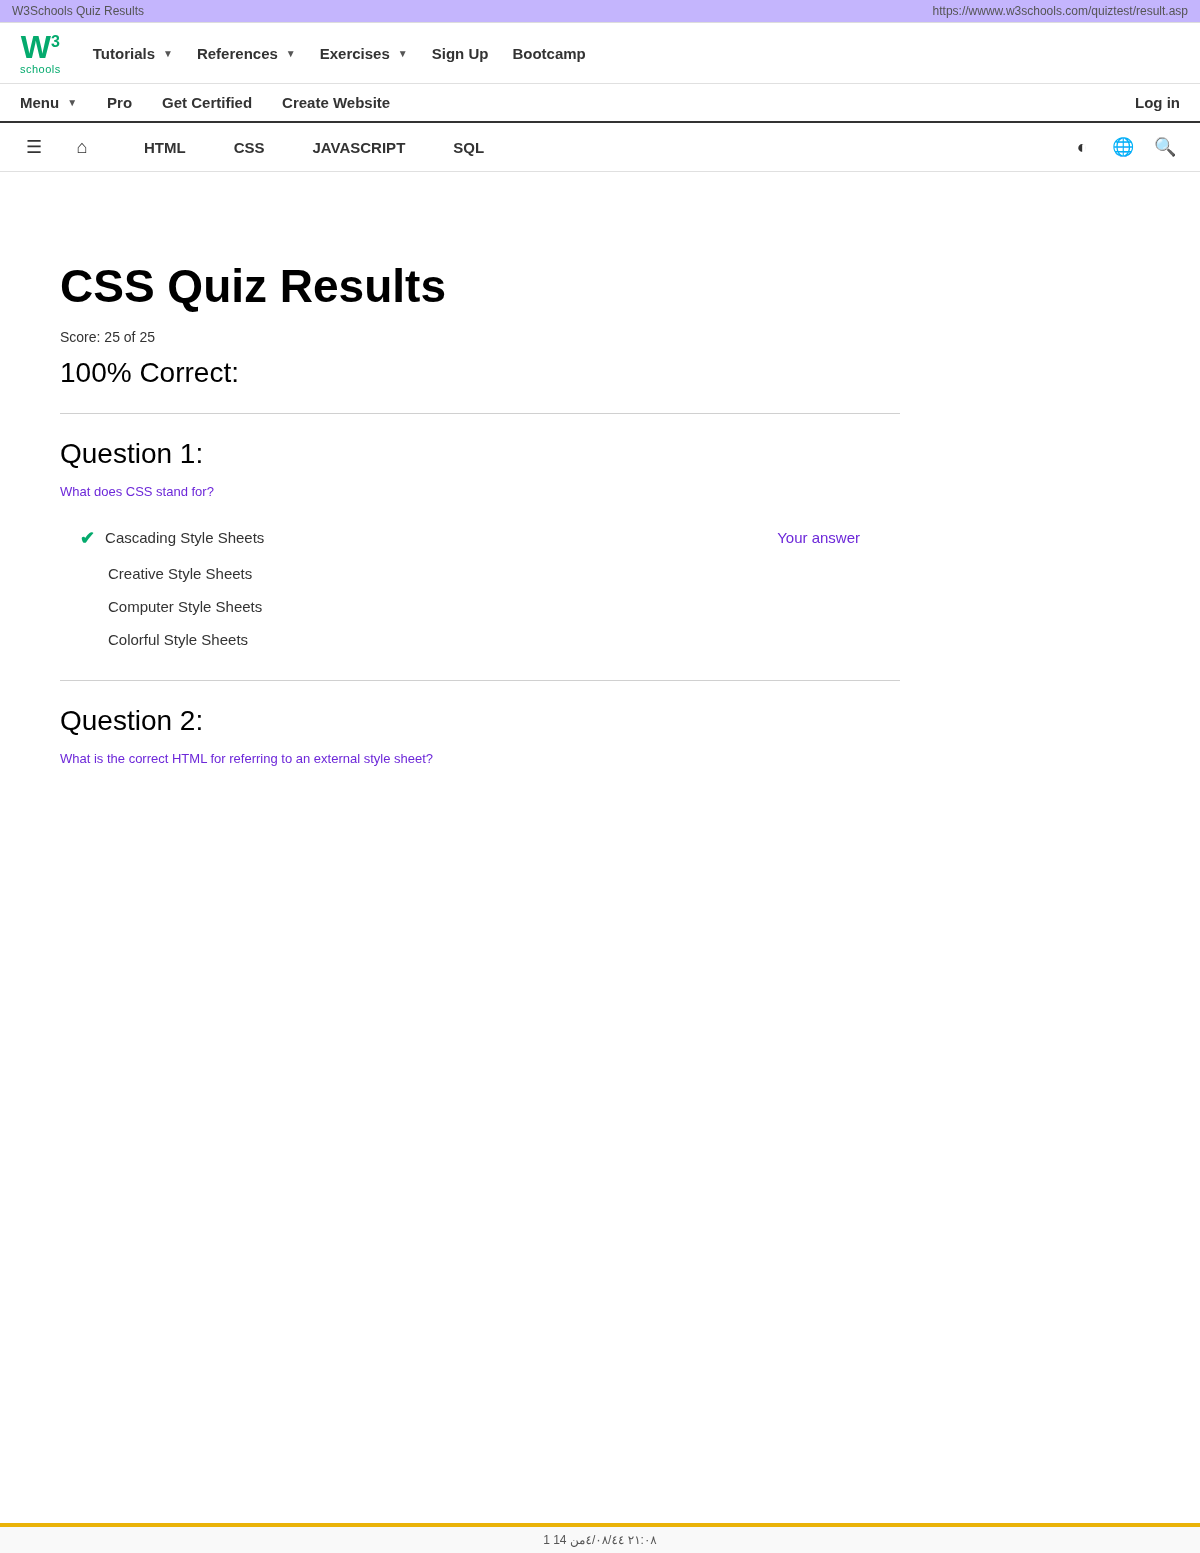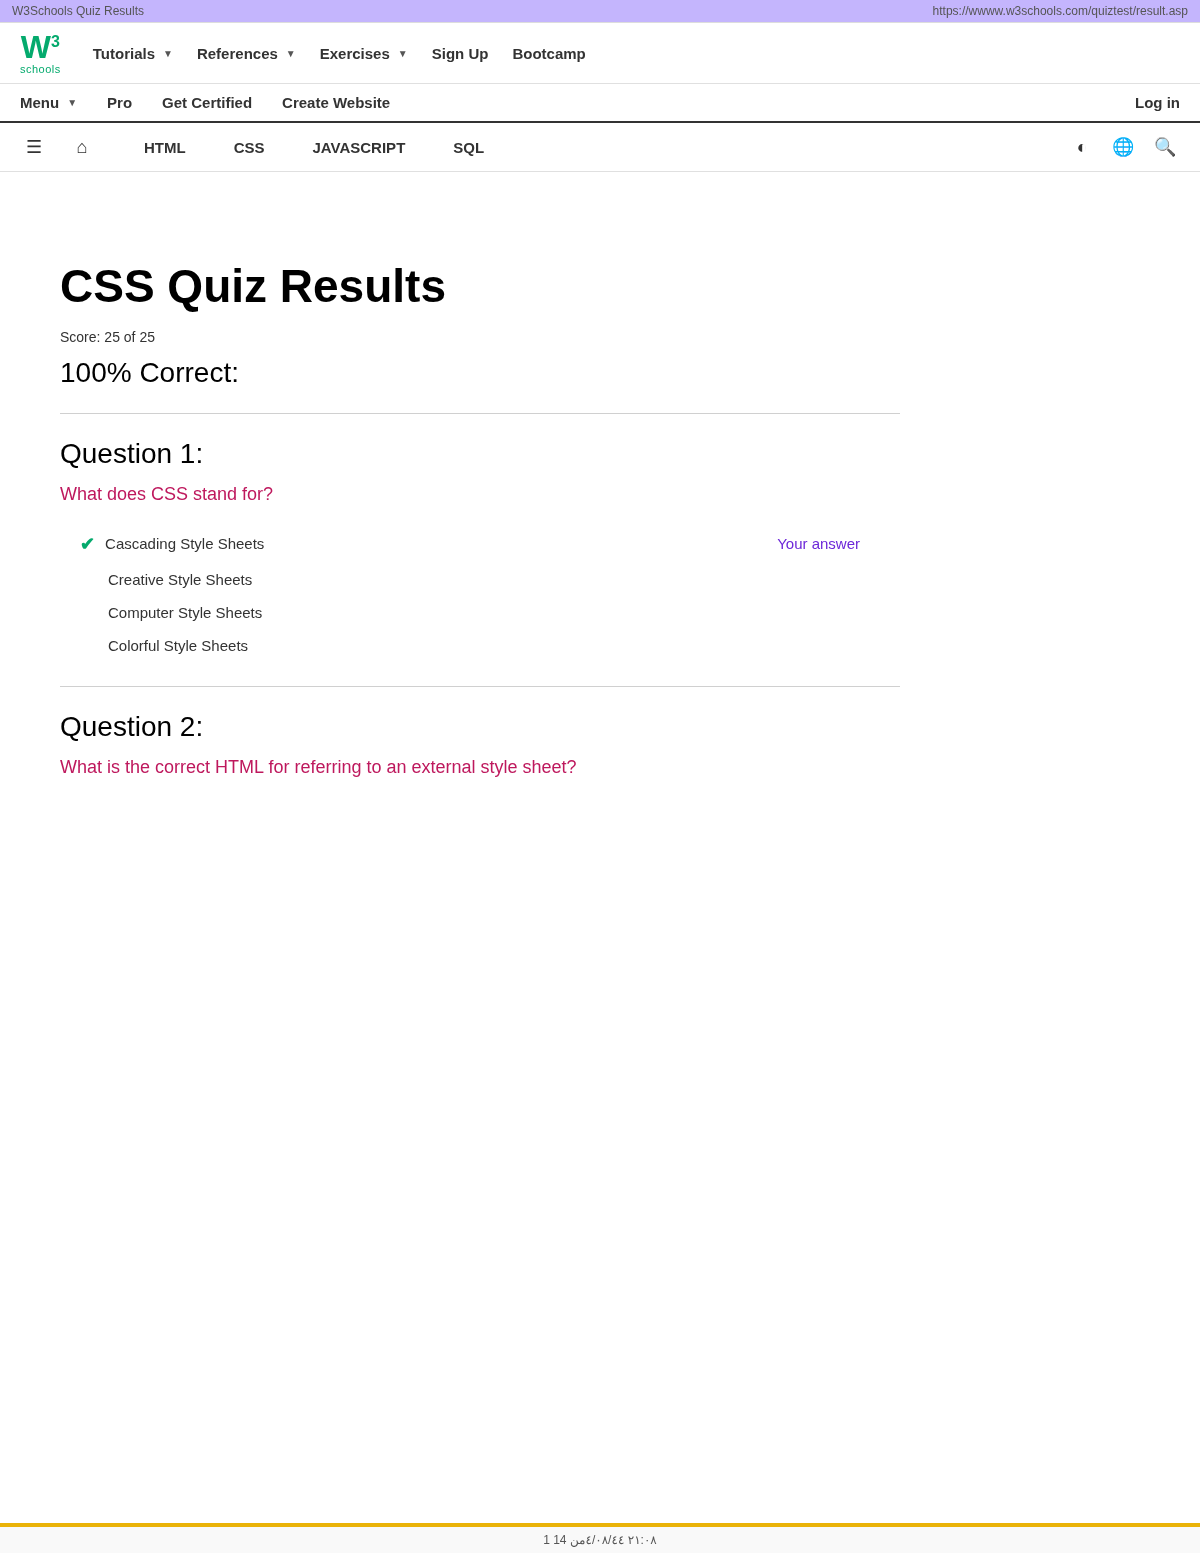--- a/index.html
+++ b/index.html
@@ -108,22 +108,22 @@
       border-top: 1px solid #d0d0d0;
       margin: 24px 0;
     }
     .question-title {
       font-size: 28px;
       font-weight: normal;
       color: #000;
       margin-bottom: 14px;
     }
     .question-text {
-      font-size: 18px;
-      color: #be185d;
+      font-size: 13px;
+      color: #6d28d9;
       margin-bottom: 20px;
     }
     .answer-list {
       list-style: none;
       padding: 0;
       margin: 0 0 0 20px;
     }
     .answer-item {
       display: flex;
       align-items: center;

